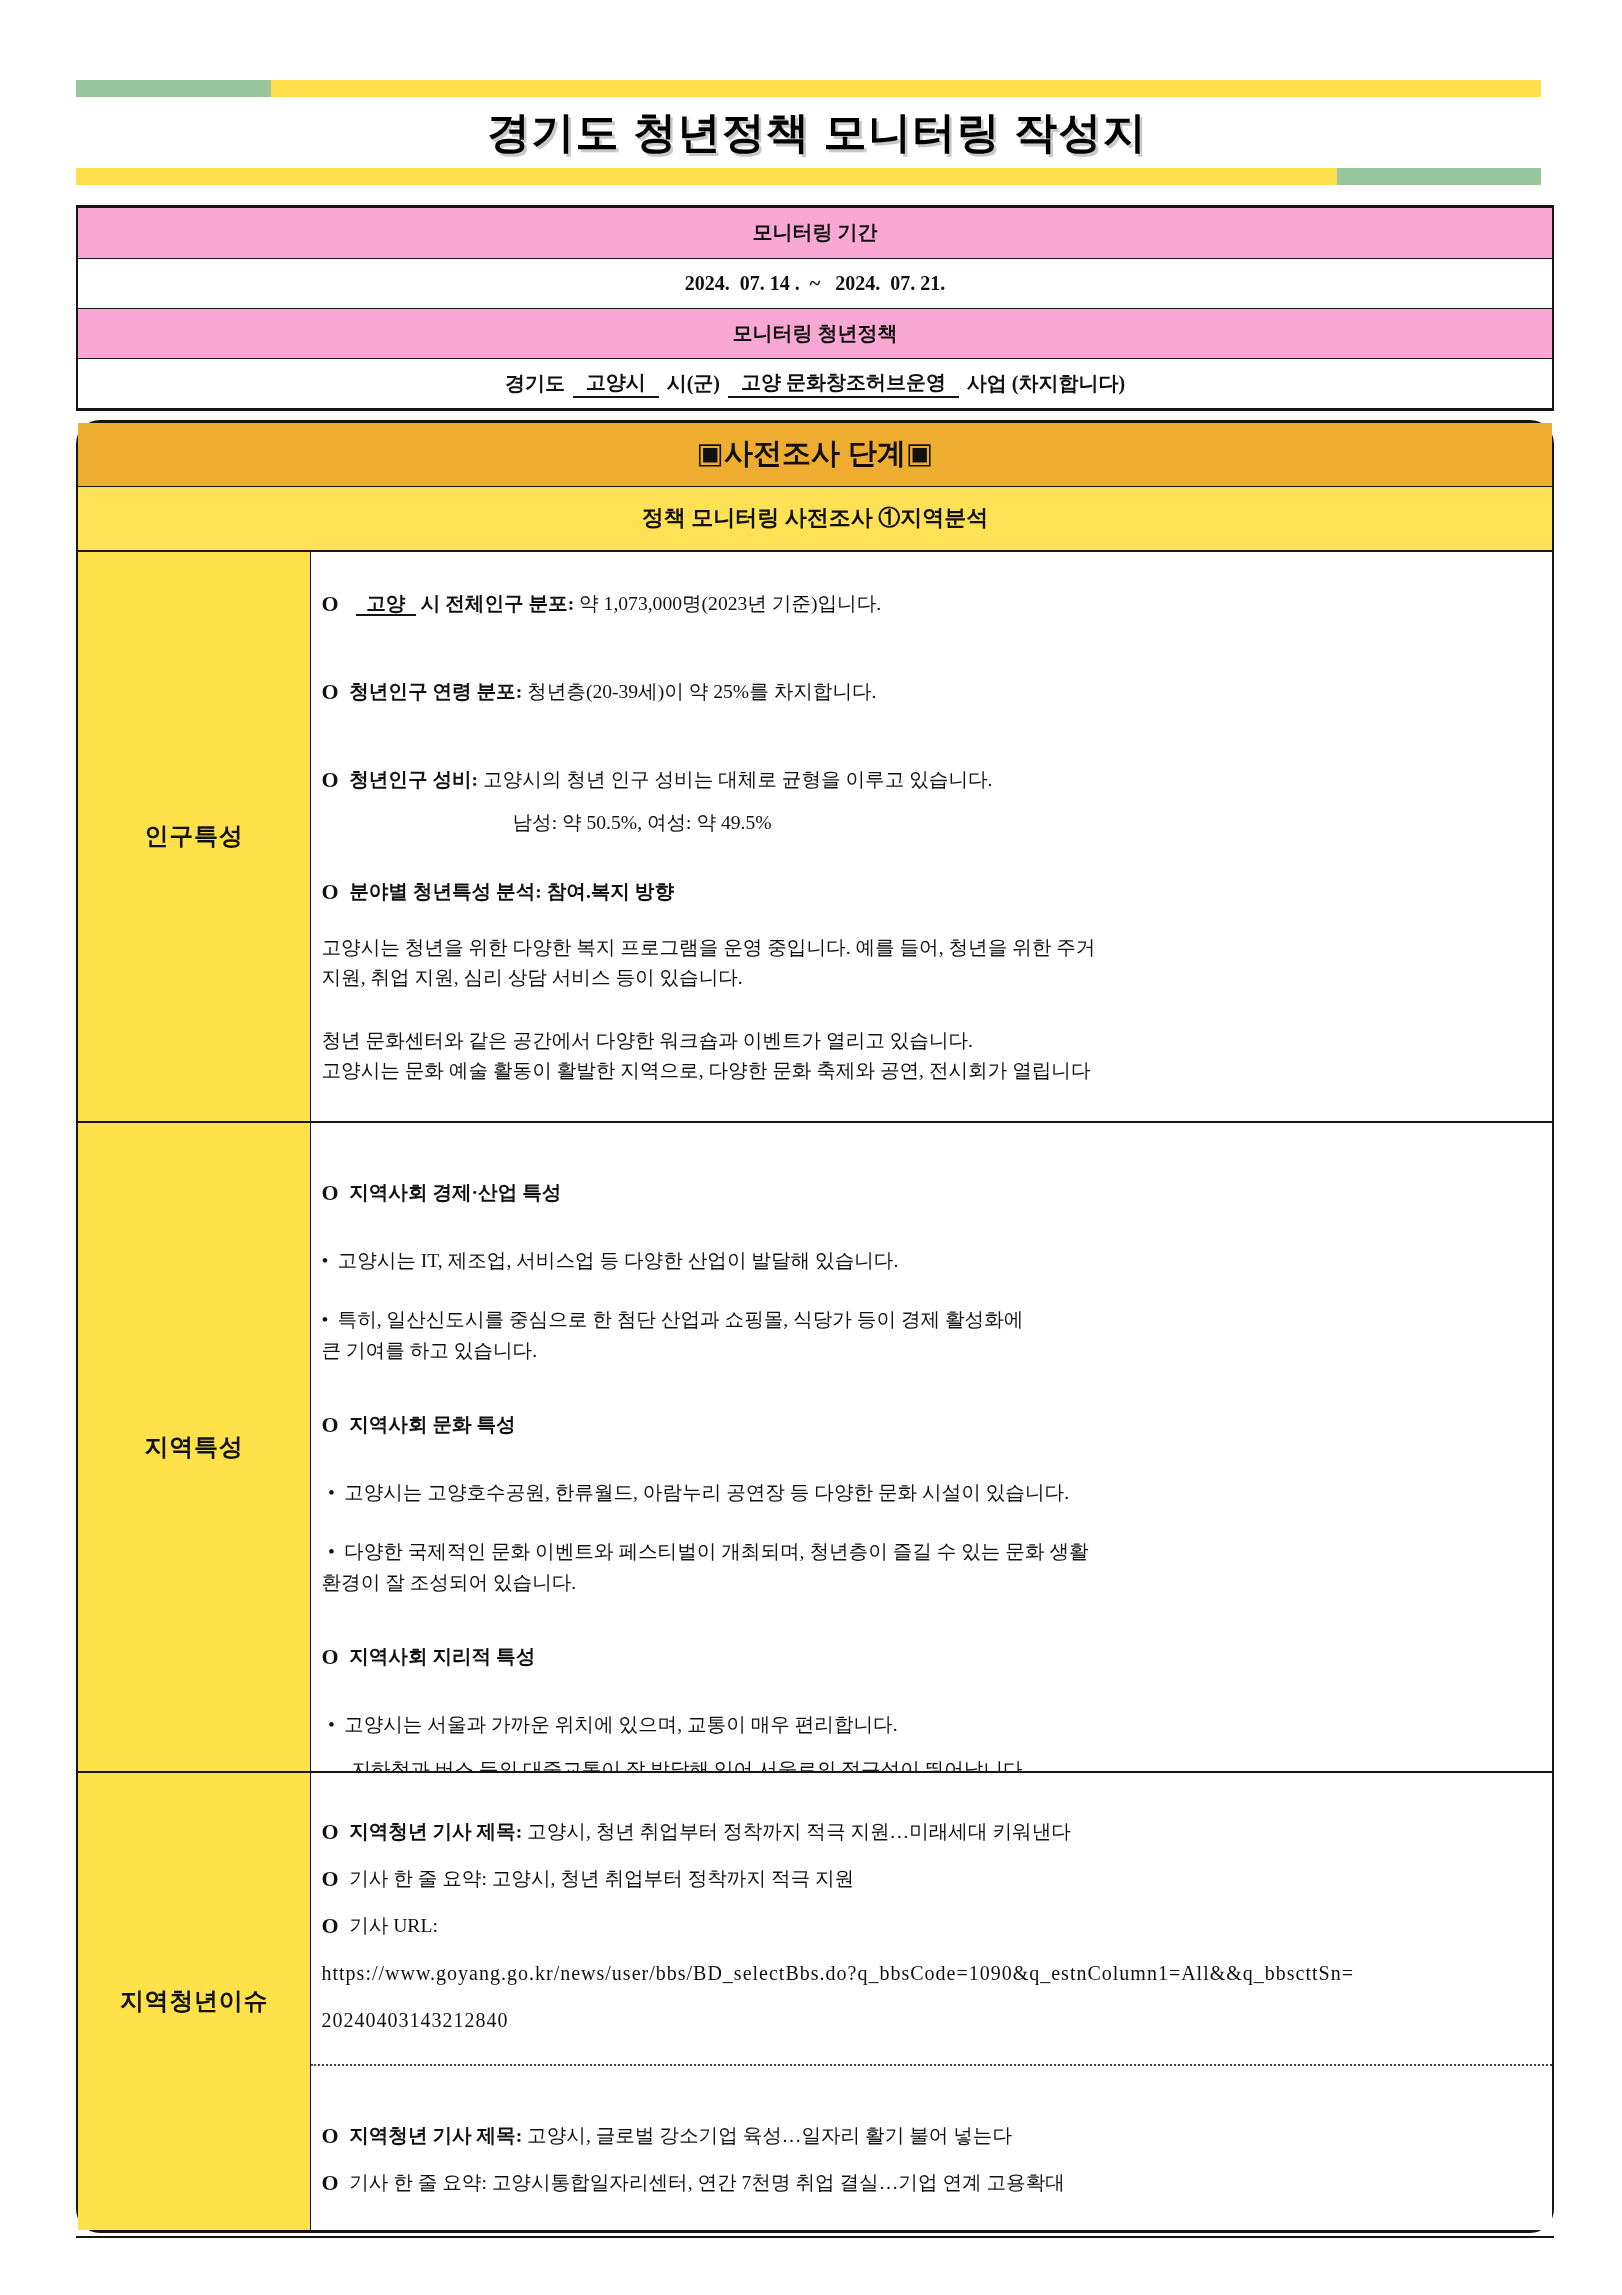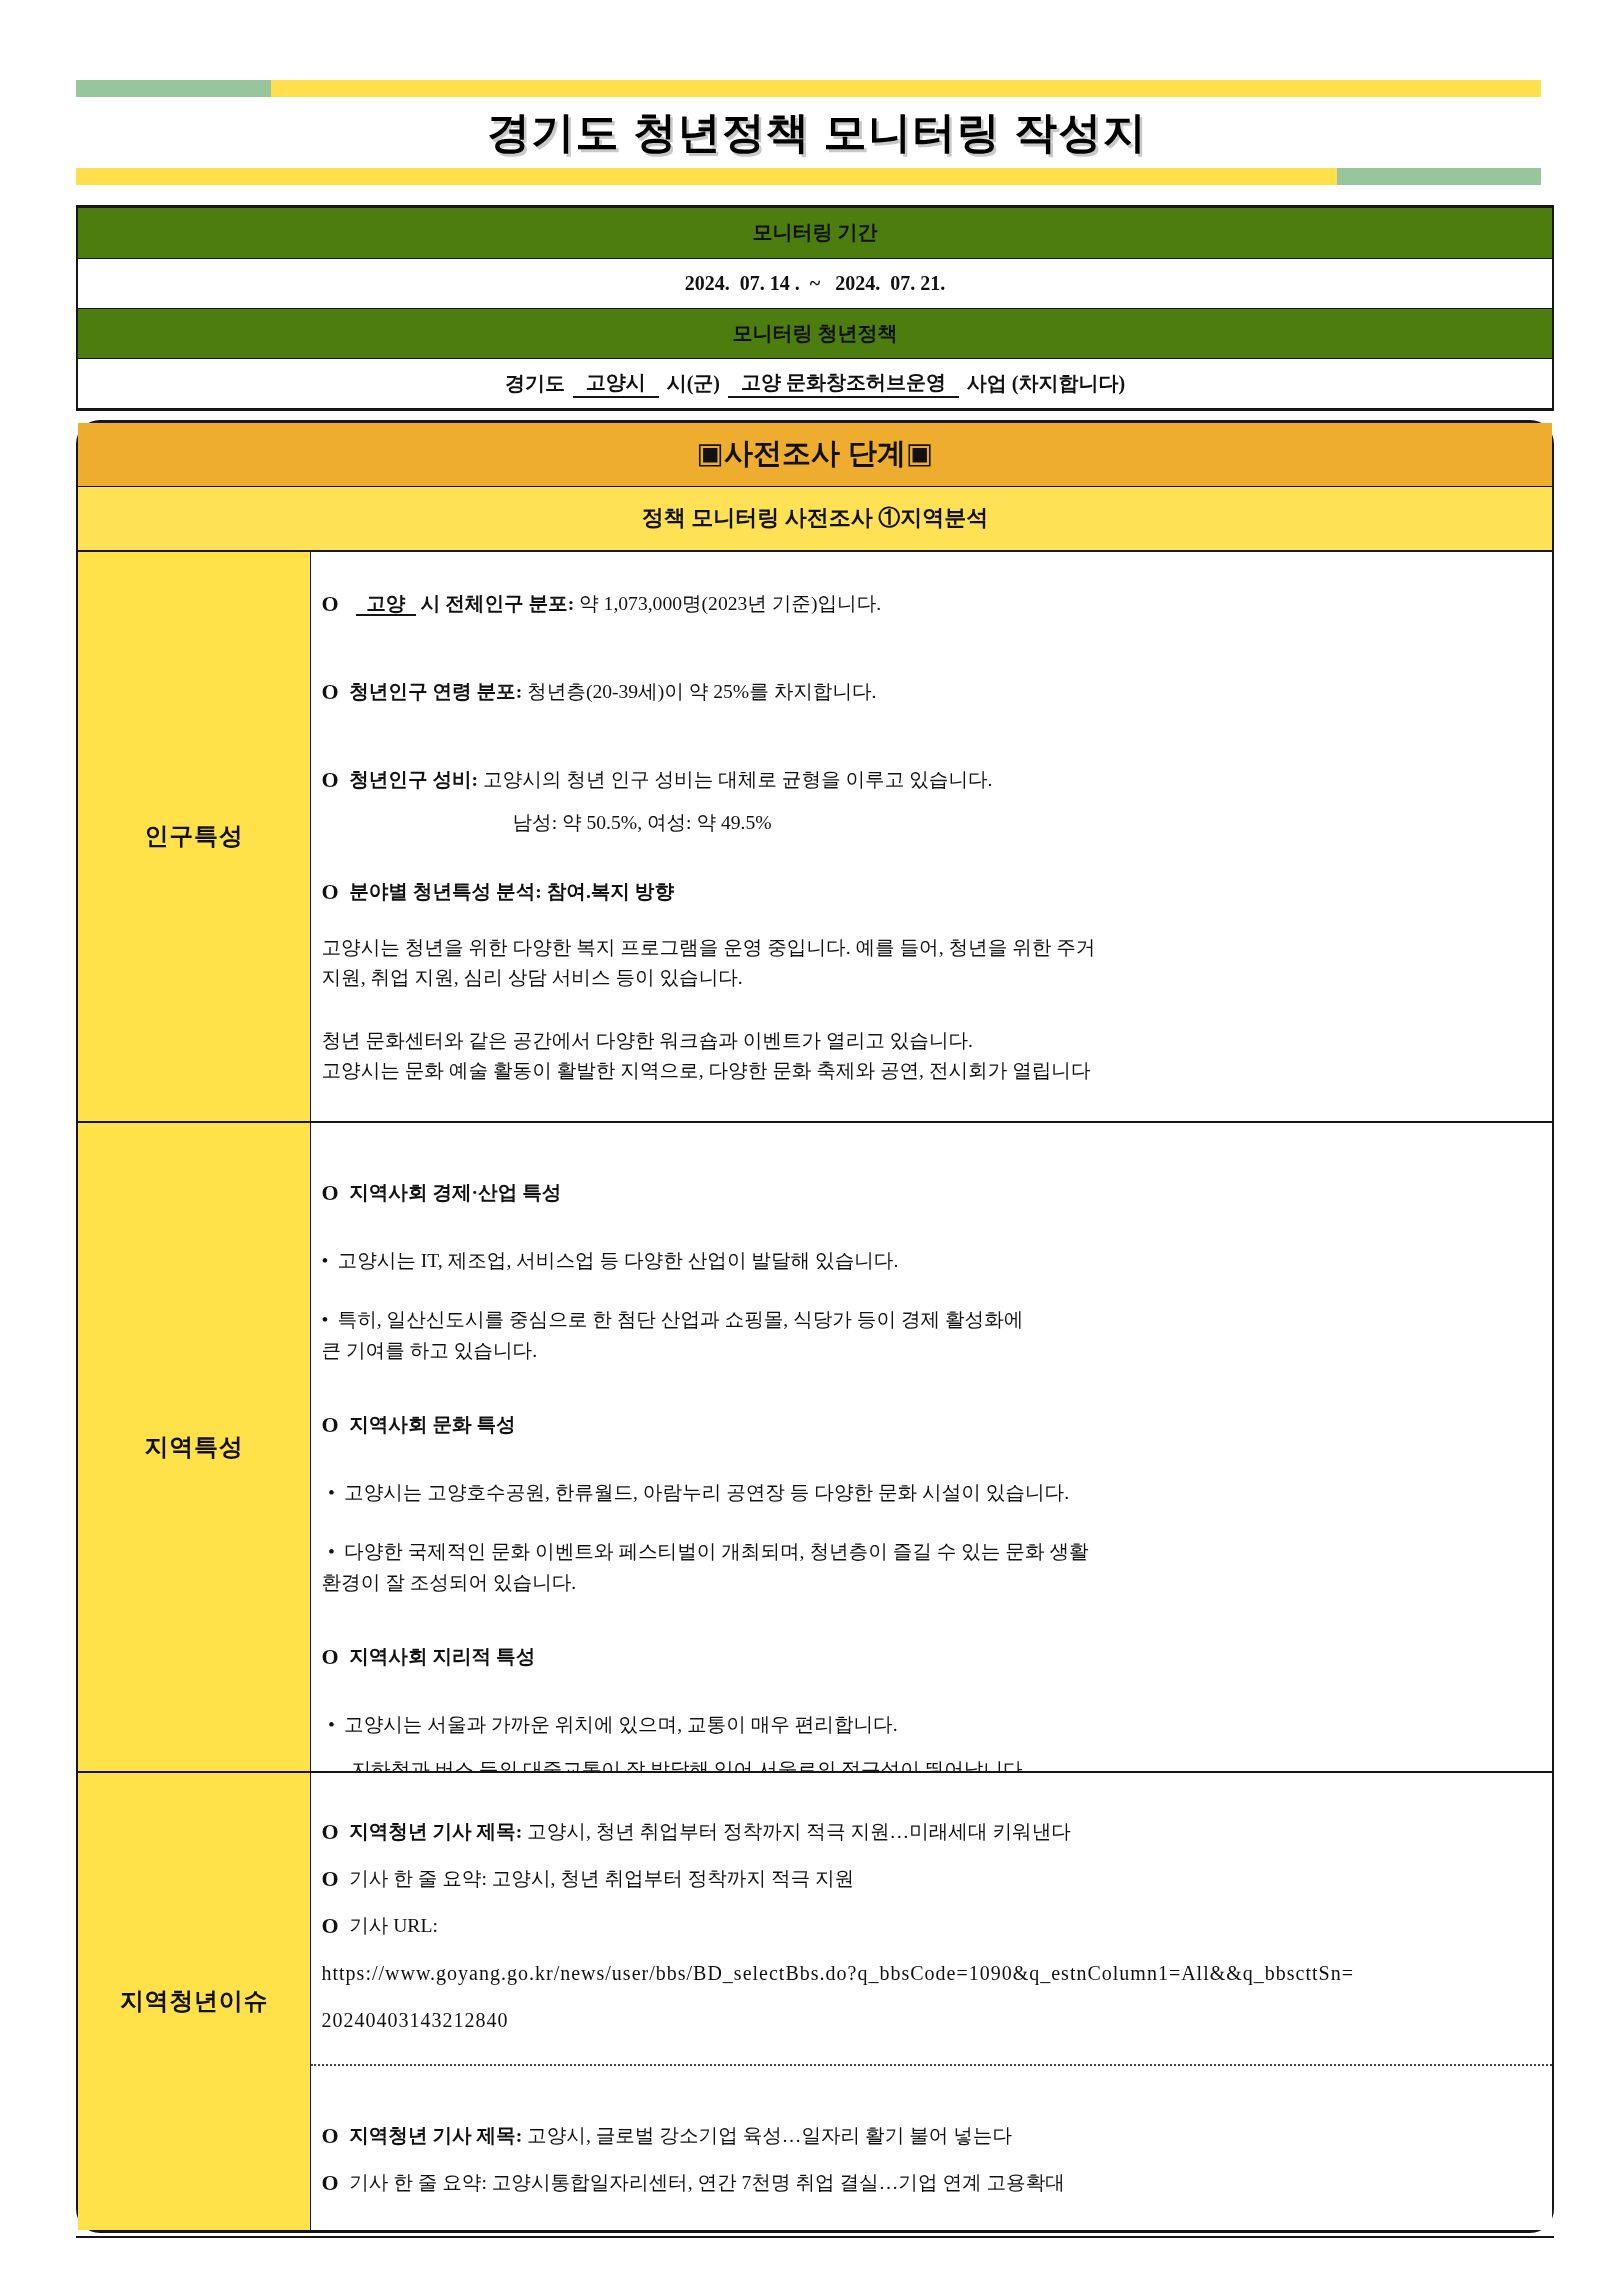--- a/index.html
+++ b/index.html
@@ -25,21 +25,21 @@
      text-shadow:2.6px 2.6px 0 #c9c9c9;}
 
   
   .boxed{border:2px solid #161616;border-top-width:3.3px;border-bottom-width:3.3px;width:1478px;box-sizing:border-box;}
 
   
   .info-table{margin-top:19.6px;}
   .irow{height:50px;display:flex;align-items:center;justify-content:center;
         font-size:20px;font-weight:bold;box-sizing:border-box;}
   .irow + .irow{border-top:1.3px solid #161616;}
-  .irow.yellow{background:#4d7c0f;}
+  .irow.yellow{background:#f9a8d4;}
   .irow.white{background:#fff;}
   .pre{white-space:pre-wrap;}
   .policy span{white-space:pre-wrap;}
   .uline{border-bottom:2px solid #161616;padding:0 13px;margin:0 7.9px;text-align:center;}
 
   
   .main-table{margin-top:9.2px;border-radius:24px;}
   .stage-orange{height:63px;background:#EFAD2F;display:flex;align-items:center;justify-content:center;
      font-family:"Liberation Sans","DejaVu Sans",sans-serif;font-size:29px;font-weight:800;}
   .stage-yellow{height:63px;background:#FFE155;display:flex;align-items:center;justify-content:center;

